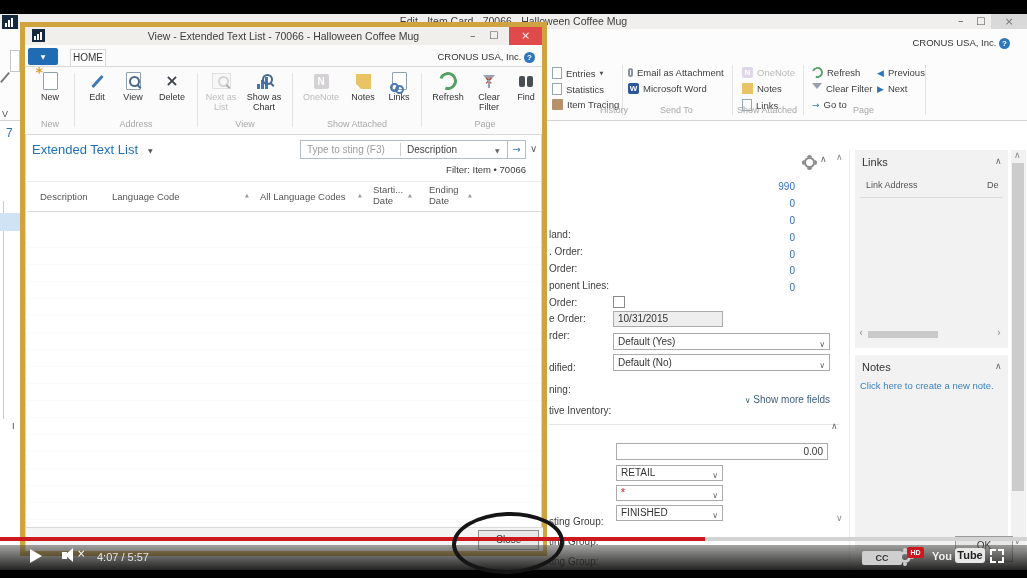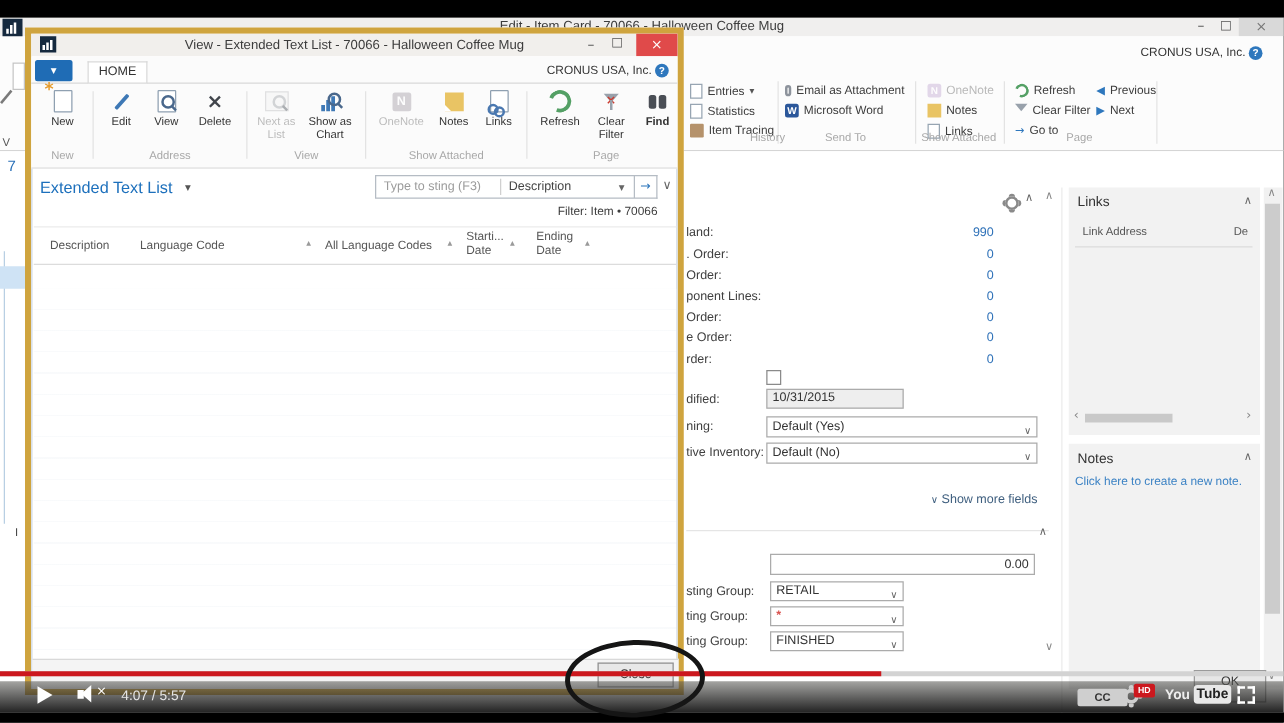--- a/index.html
+++ b/index.html
@@ -4,21 +4,21 @@
 <style>
   html,body{margin:0;padding:0;background:#000;}
   #stage{position:relative;width:1027px;height:578px;background:#000;overflow:hidden;
          font-family:"Liberation Sans","DejaVu Sans",sans-serif;color:#333;font-size:10px;}
   .ab{position:absolute;}
   .glyph{font-family:"DejaVu Sans",sans-serif;}
   .win-title{font-size:10.5px;color:#3c3c3c;}
   .grplbl{font-size:9px;color:#a8a8a8;}
   .vsep{width:1px;background:#e3e3e3;}
   .blueval{color:#2e71b8;text-align:right;}
-  .fldlbl{color:#404040;font-size:10px;white-space:nowrap;}
+  .fldlbl{color:#404040;font-size:10px;white-space:nowrap;margin-top:48px;}
   .inp{background:#fff;border:1px solid #ababab;box-sizing:border-box;font-size:10px;color:#333;}
   .ddv{position:absolute;right:4px;top:3px;font-size:8px;color:#666;}
   .panel{background:#f2f2f2;}
   
   .ribbon-row{display:flex;align-items:stretch;}
   .rgrp{display:flex;flex-direction:column;padding:0 4px;}
   .ritems{display:flex;gap:2px;flex:1;align-items:flex-start;}
   .bb{display:flex;flex-direction:column;align-items:center;cursor:default;}
   .bb-ico{height:24px;display:flex;align-items:center;justify-content:center;position:relative;}
   .bb-lab{font-size:9px;line-height:1.1;text-align:center;color:#333;}
@@ -255,21 +255,21 @@
       <span class="ab glyph" style="left:464px;top:2px;font-size:10px;color:#555;">□</span>
       <div class="ab" style="left:484px;top:0;width:33px;height:18px;background:#e04a4a;text-align:center;">
         <span class="glyph" style="color:#fff;font-size:11px;line-height:18px;">×</span>
       </div>
     </div>
 
     <div class="ab" style="left:0;top:18px;width:517px;height:90px;background:#fbfbfb;border-bottom:1px solid #d9d9d9;box-sizing:border-box;">
       <div class="ab" style="left:3px;top:3px;width:30px;height:17px;background:#1f6cb5;border-radius:2px;text-align:center;">
         <span class="glyph" style="color:#fff;font-size:6px;line-height:17px;">▼</span>
       </div>
-      <div class="ab" style="left:45px;top:4px;width:48px;height:18px;background:#fff;border:1px solid #d9d9d9;border-bottom-color:#fff;box-sizing:border-box;text-align:center;font-size:10px;color:#333;line-height:16px;"><span>HOME</span></div>
+      <div class="ab" style="left:45px;top:4px;width:36px;height:18px;background:#fff;border:1px solid #d9d9d9;border-bottom-color:#fff;box-sizing:border-box;text-align:center;font-size:10px;color:#333;line-height:16px;"><span>HOME</span></div>
       <div class="ab" style="left:0;top:21px;width:517px;height:1px;background:#d9d9d9;"></div>
       <div class="ab" style="left:330px;top:6px;width:180px;text-align:right;font-size:9.5px;color:#333;">
         <span>CRONUS USA, Inc.</span>
         <span style="display:inline-block;width:11px;height:11px;border-radius:50%;background:#2e77bd;color:#fff;font:bold 8px/11px 'Liberation Sans',sans-serif;text-align:center;">?</span>
       </div>
 
       <div class="ab ribbon-row" style="left:2px;top:24px;height:62px;">
         <div class="rgrp">
           <div class="ritems">
             <div class="bb" style="width:38px;">
@@ -371,21 +371,21 @@
                 <span class="bb-lab">Refresh</span>
               </div>
             <div class="bb" style="width:36px;">
                 <span class="bb-ico">
                   <span class="i-funnel">
                     <span class="i-fred glyph">×</span>
                   </span>
                 </span>
                 <span class="bb-lab">Clear Filter</span>
               </div>
-            <div class="bb" style="width:34px;font-weight:bold;">
+            <div class="bb" style="width:34px;">
                 <span class="bb-ico">
                   <span class="i-binoc">
                     <b style="left:1px;"></b>
                     <b style="left:9px;"></b>
                   </span>
                 </span>
                 <span class="bb-lab">Find</span>
               </div>
           </div>
           <div class="glab">Page</div>

